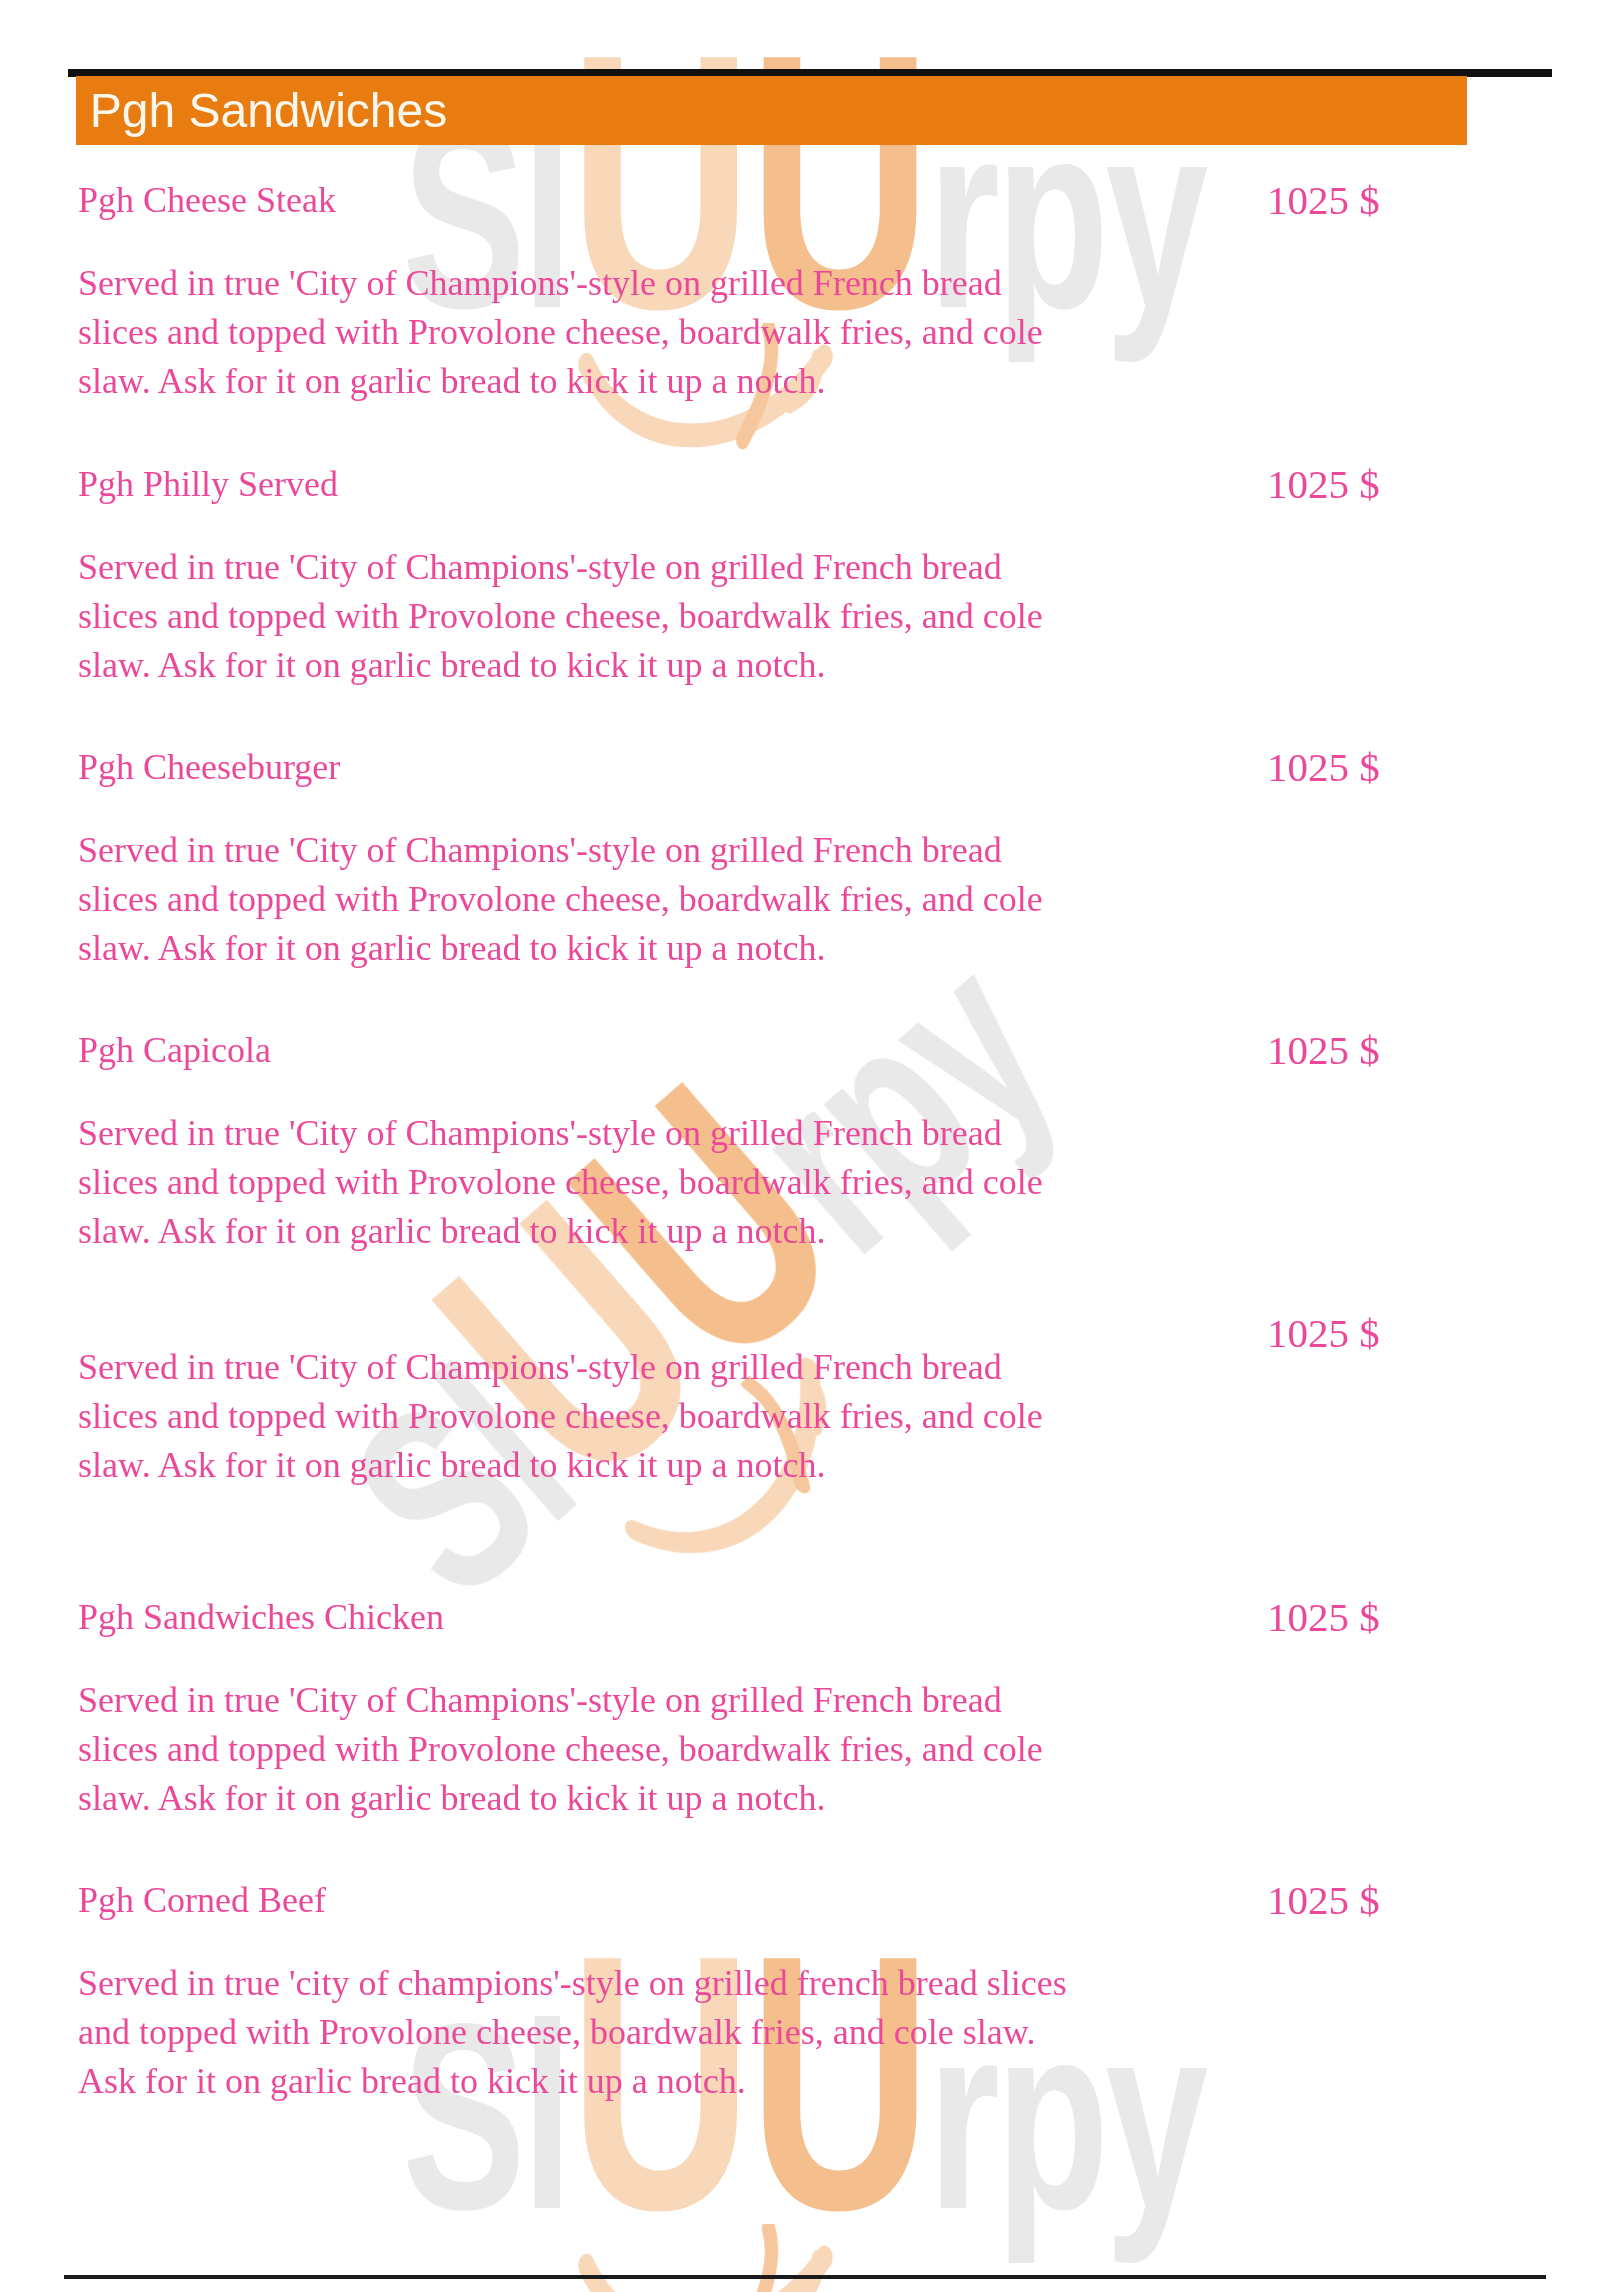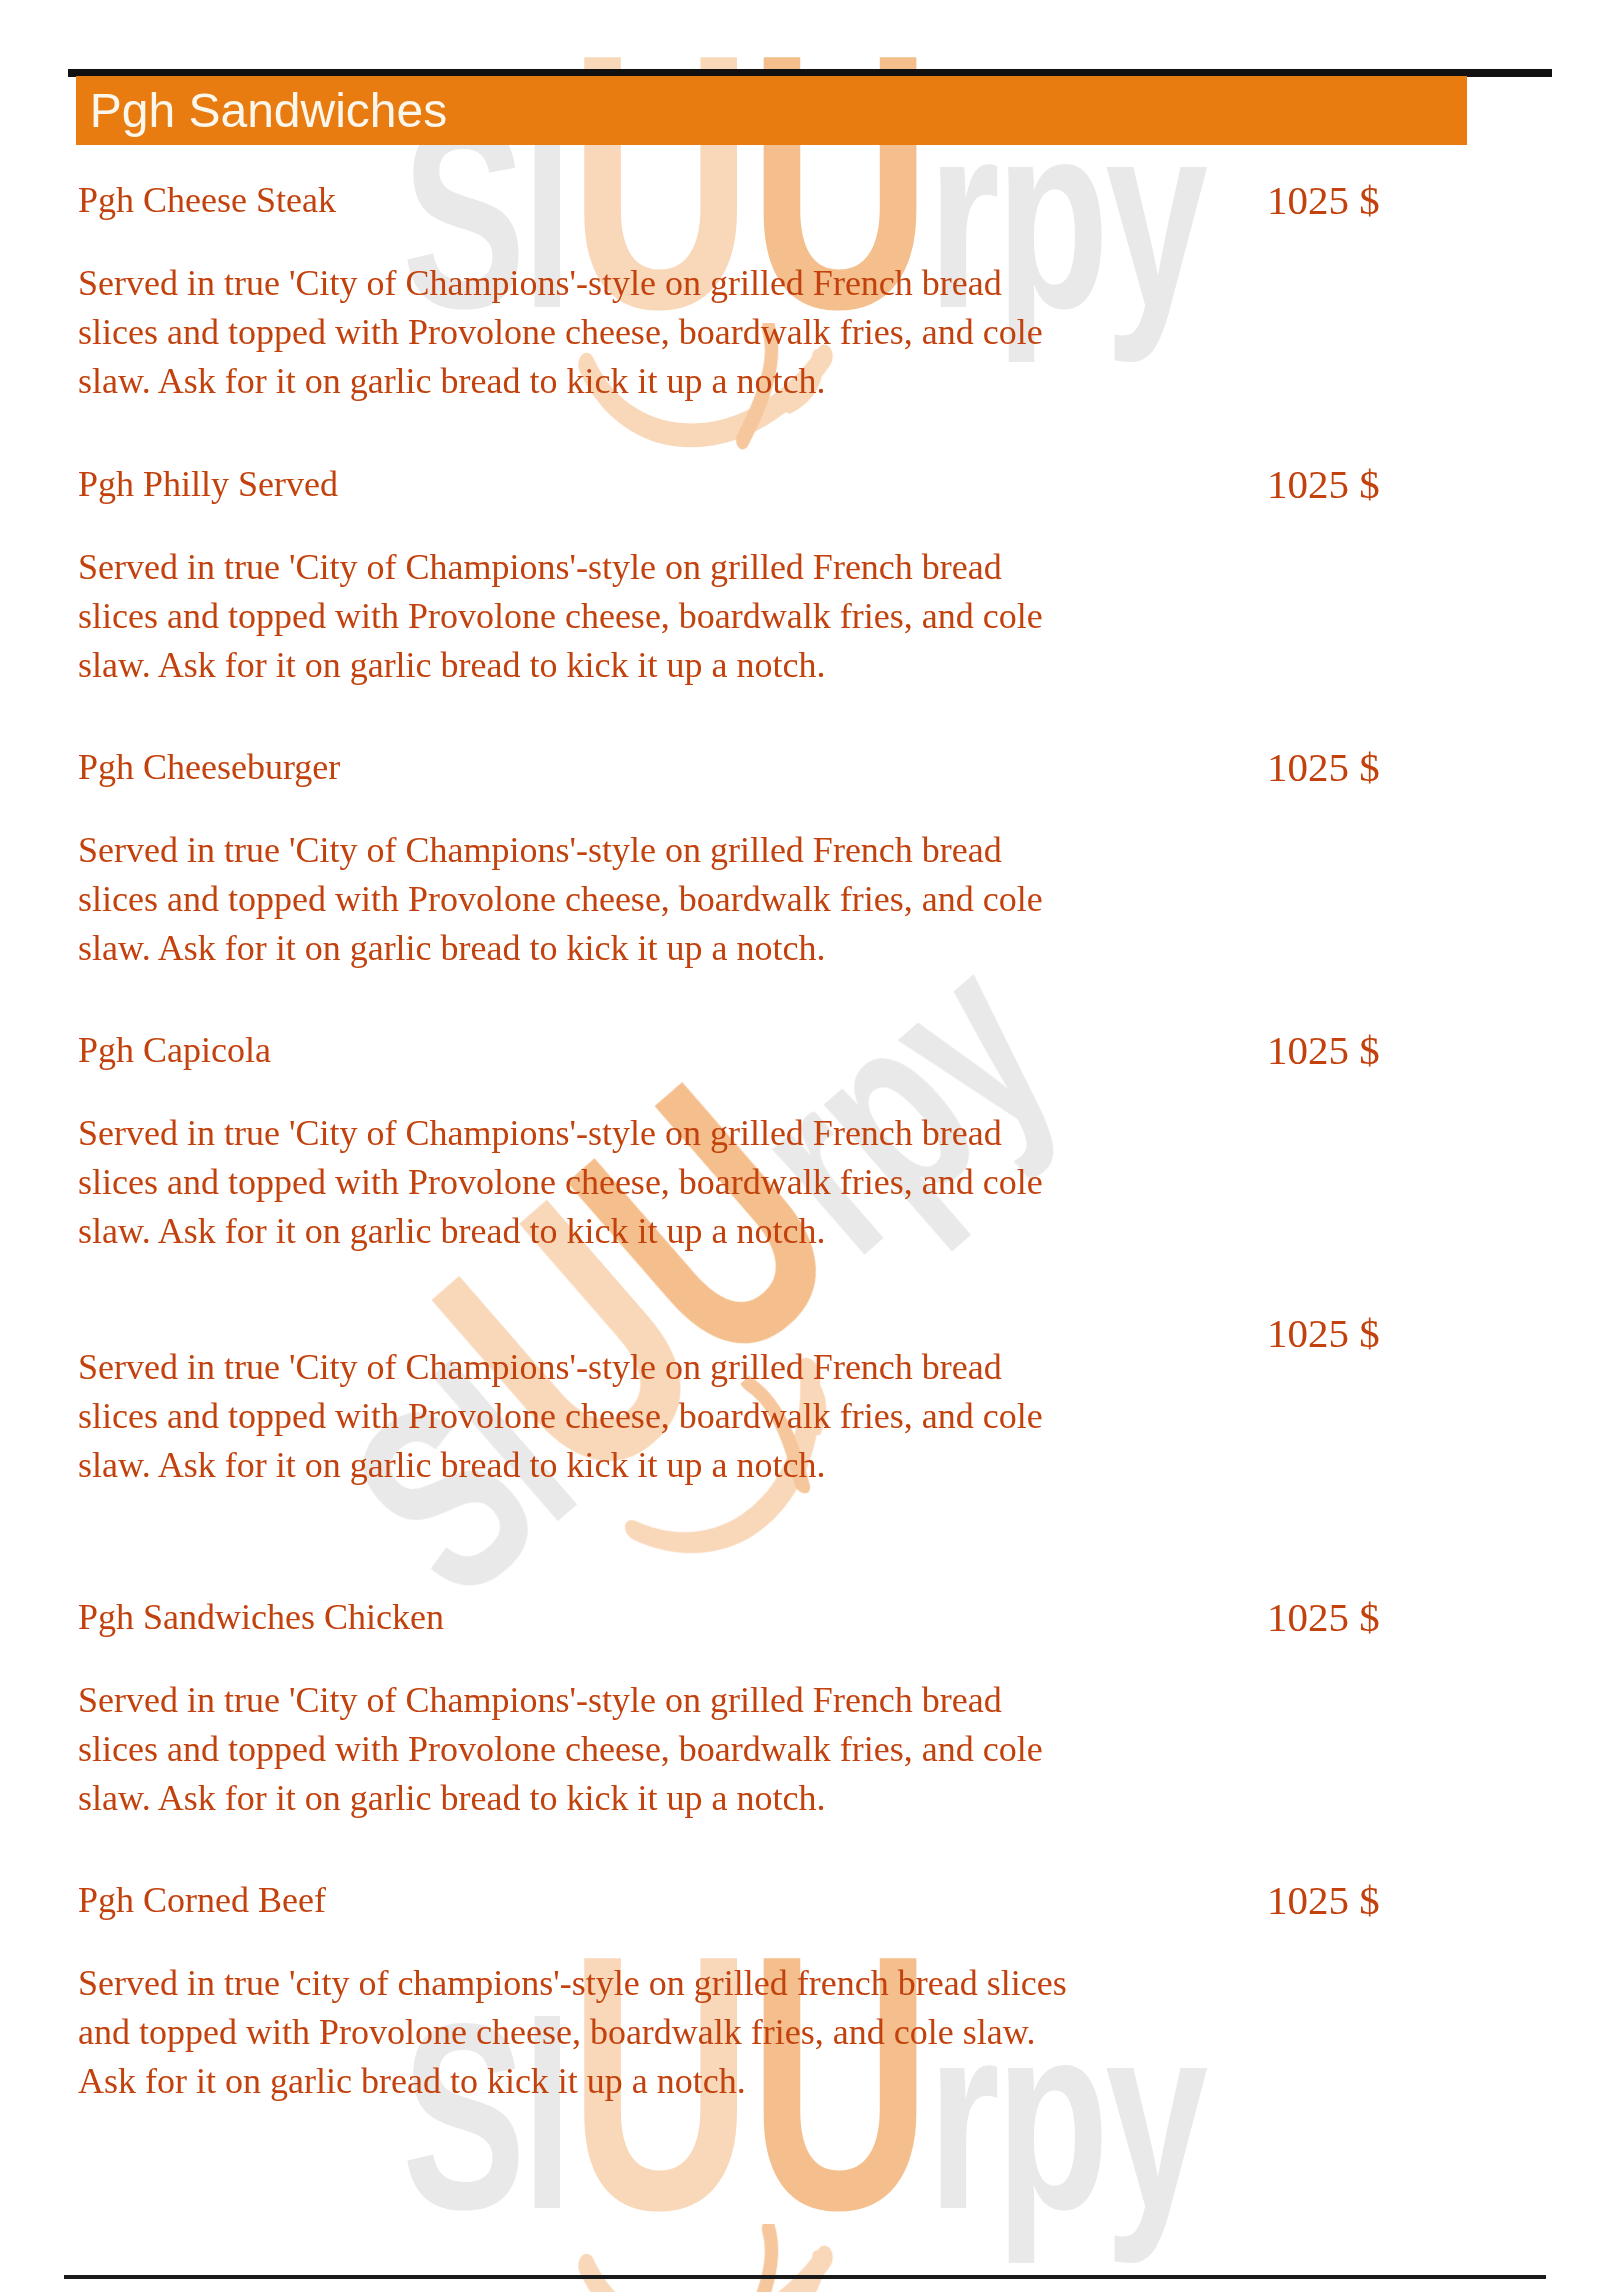--- a/index.html
+++ b/index.html
@@ -54,21 +54,21 @@
     padding-left:13.7px;
     font-family:"Liberation Sans", sans-serif;
     font-size:48px;line-height:69px;
     color:#fcf7ec;
   }
 
   
   .item{
     position:absolute;left:78px;width:1431px;
     z-index:2;
-    color:#c2410c;
+    color:#ec4899;
   }
   .item-name{
     font-size:36px;line-height:49px;
   }
   .item-desc{
     font-size:36px;line-height:49px;
     white-space:pre-line;
     margin-top:34px;
   }
   .item-price{

